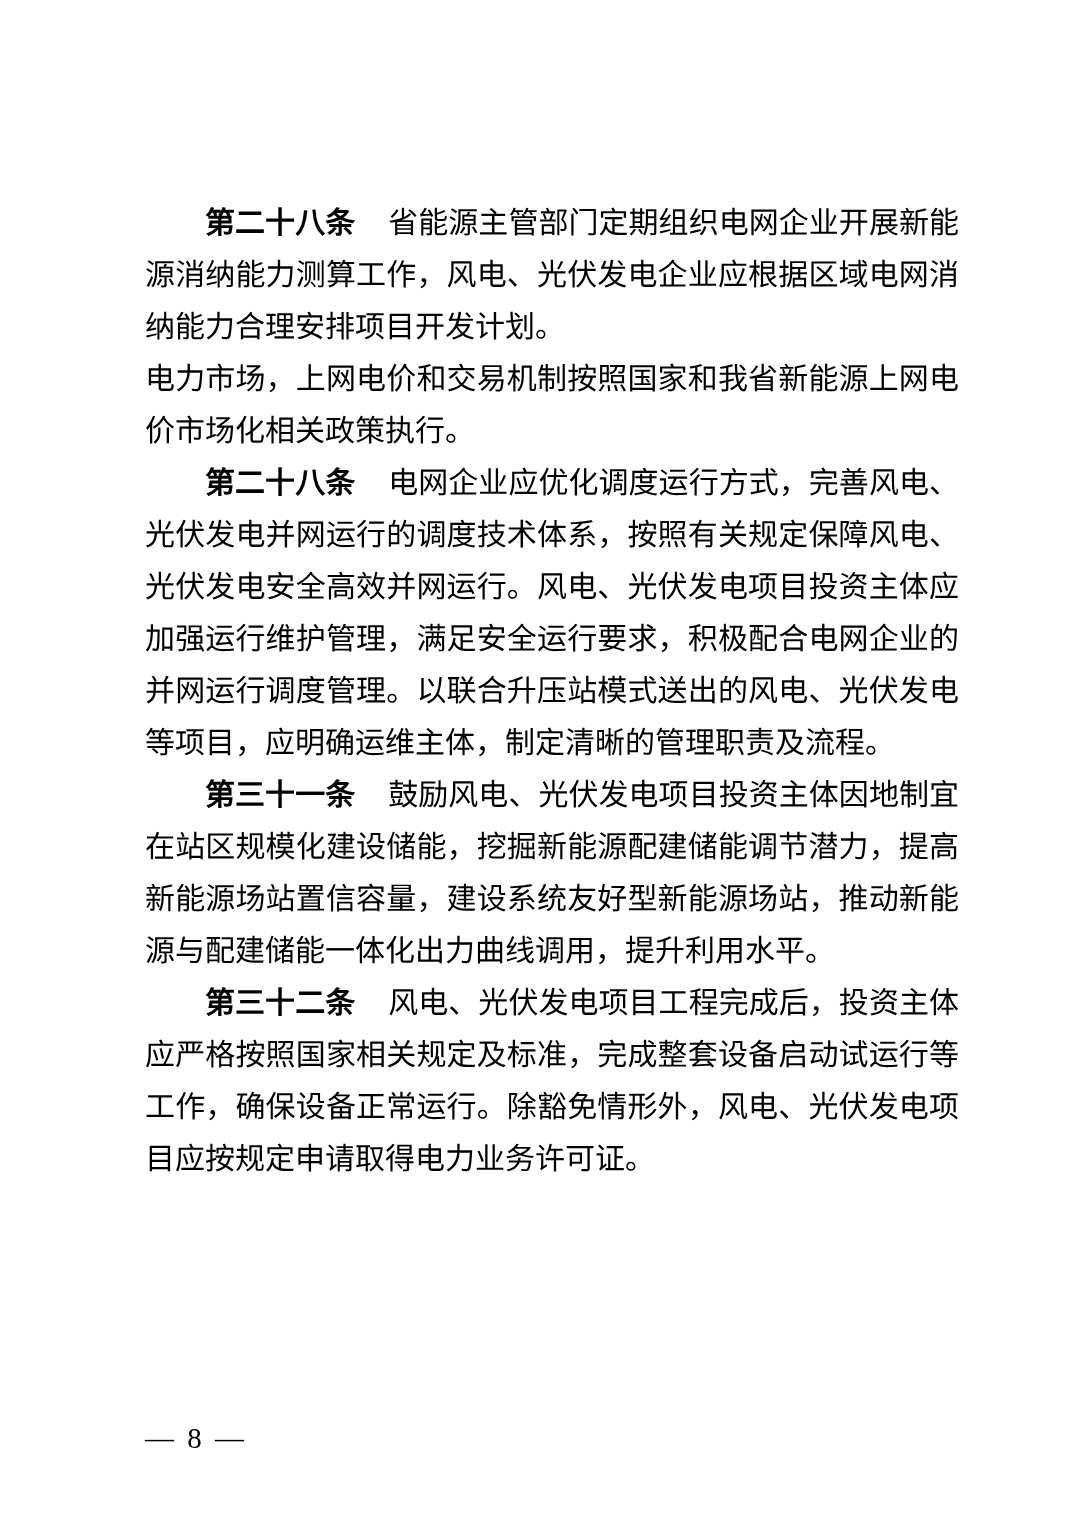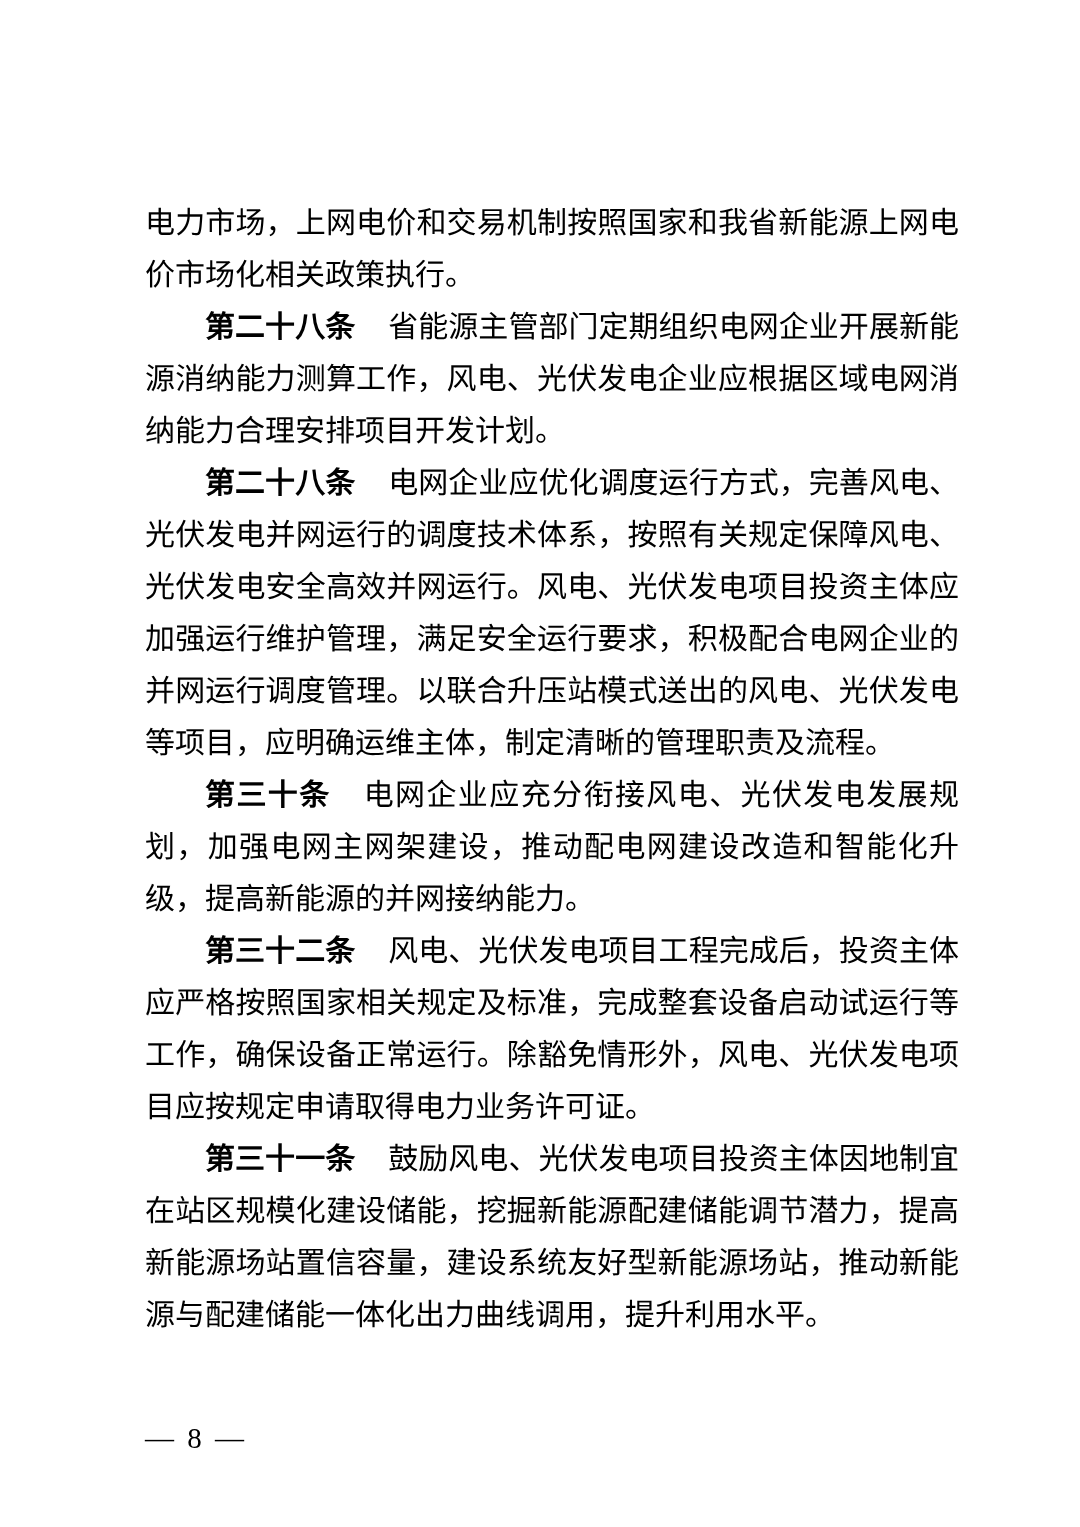--- a/index.html
+++ b/index.html
@@ -54,23 +54,22 @@
     line-height: 29px;
     letter-spacing: 3px;
     white-space: nowrap;
   }
 </style>
 </head>
 <body>
 
 <div class="page">
   <main class="text-block">
+      <p class="para article"><span class="article-heading">第二十八条</span><span>省能源主管部门定期组织电网企业开展新能源消纳能力测算工作，风电、光伏发电企业应根据区域电网消纳能力合理安排项目开发计划。</span></p>
       <p class="para continuation"><span>电力市场，上网电价和交易机制按照国家和我省新能源上网电价市场化相关政策执行。</span></p>
-      <p class="para article"><span class="article-heading">第二十八条</span><span>省能源主管部门定期组织电网企业开展新能源消纳能力测算工作，风电、光伏发电企业应根据区域电网消纳能力合理安排项目开发计划。</span></p>
       <p class="para article"><span class="article-heading">第二十八条</span><span>电网企业应优化调度运行方式，完善风电、光伏发电并网运行的调度技术体系，按照有关规定保障风电、光伏发电安全高效并网运行。风电、光伏发电项目投资主体应加强运行维护管理，满足安全运行要求，积极配合电网企业的并网运行调度管理。以联合升压站模式送出的风电、光伏发电等项目，应明确运维主体，制定清晰的管理职责及流程。</span></p>
-      <p class="para article"><span class="article-heading">第三十条</span><span>电网企业应充分衔接风电、光伏发电发展规划，加强电网主网架建设，推动配电网建设改造和智能化升级，提高新能源的并网接纳能力。</span></p>
+      <p class="para article"><span class="article-heading">第三十一条</span><span>鼓励风电、光伏发电项目投资主体因地制宜在站区规模化建设储能，挖掘新能源配建储能调节潜力，提高新能源场站置信容量，建设系统友好型新能源场站，推动新能源与配建储能一体化出力曲线调用，提升利用水平。</span></p>
       <p class="para article"><span class="article-heading">第三十二条</span><span>风电、光伏发电项目工程完成后，投资主体应严格按照国家相关规定及标准，完成整套设备启动试运行等工作，确保设备正常运行。除豁免情形外，风电、光伏发电项目应按规定申请取得电力业务许可证。</span></p>
-      <p class="para article"><span class="article-heading">第三十一条</span><span>鼓励风电、光伏发电项目投资主体因地制宜在站区规模化建设储能，挖掘新能源配建储能调节潜力，提高新能源场站置信容量，建设系统友好型新能源场站，推动新能源与配建储能一体化出力曲线调用，提升利用水平。</span></p>
     </main>
   <footer class="page-footer">
     <span>— 8 —</span>
   </footer>
 </div>
 
 </body></html>

